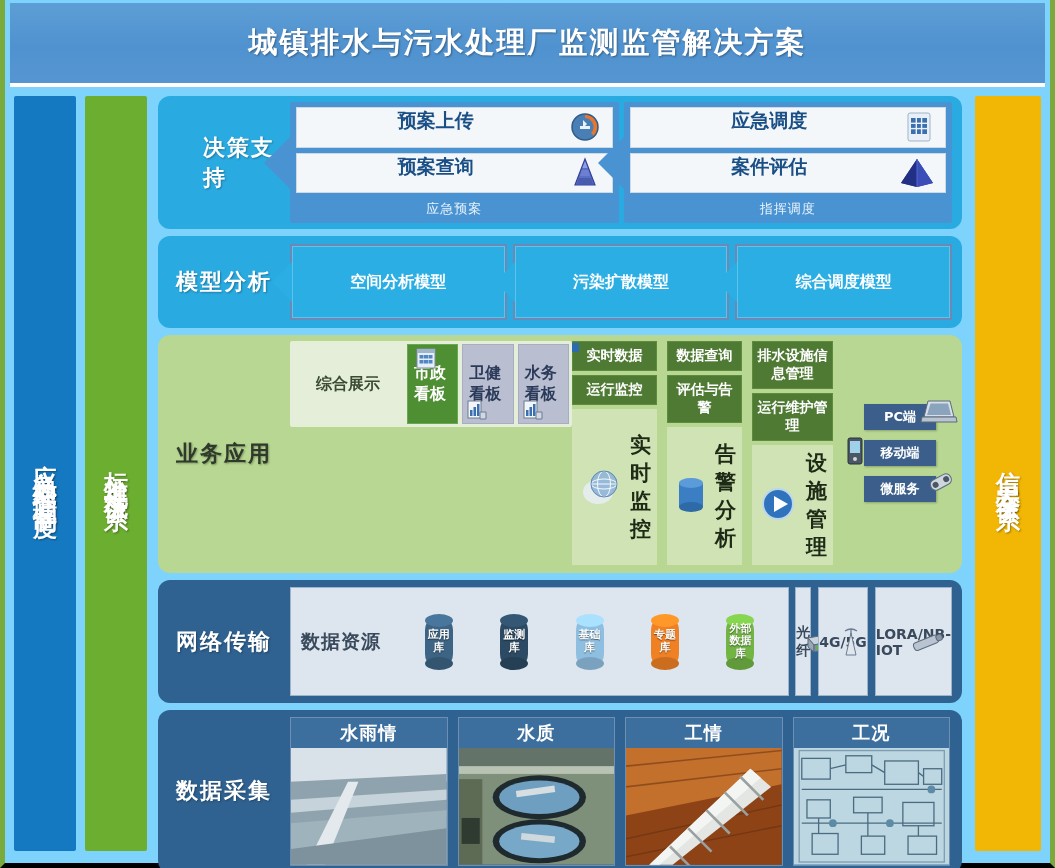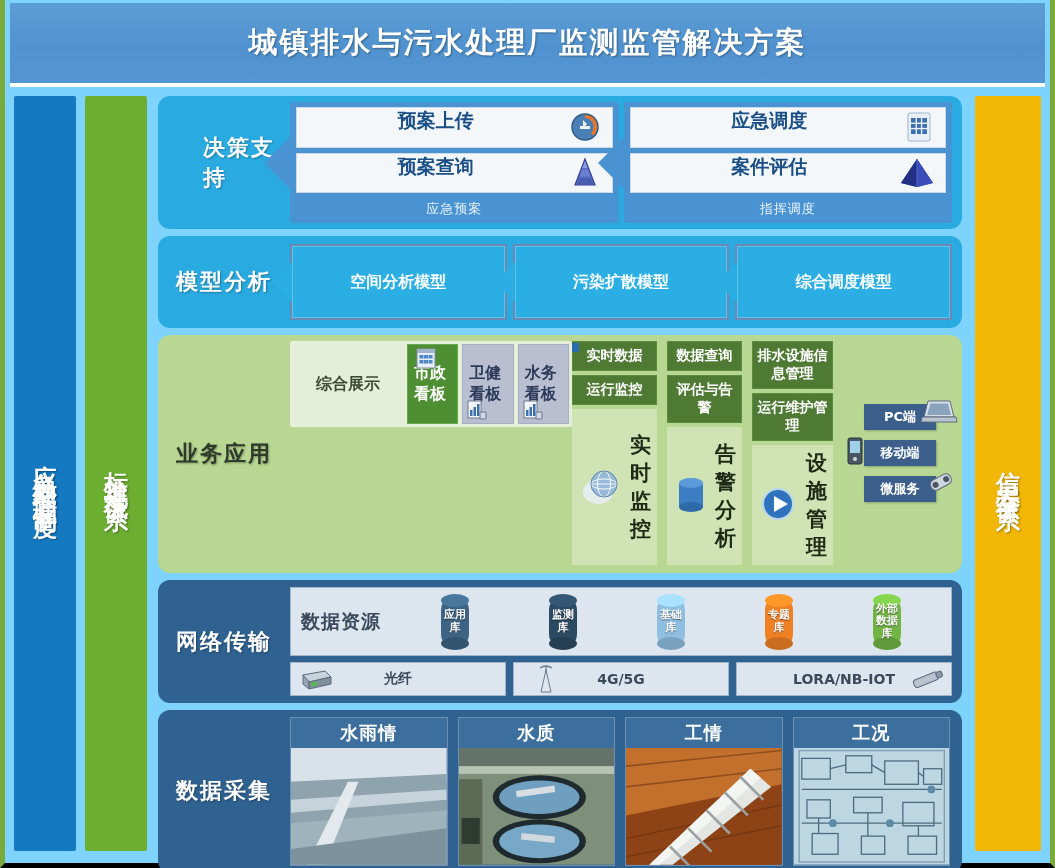--- a/index.html
+++ b/index.html
@@ -140,21 +140,21 @@
   .biz-side{ flex:0 0 96px; display:flex; flex-direction:column; justify-content:center; gap:10px; }
   .side-btn{
     position:relative; background:#3b5f8a; color:#ffffff; font-size:13px; font-weight:bold;
     text-align:center; padding:4px 2px; width:72px; margin-left:8px;
     box-shadow:1px 1px 2px rgba(0,0,0,.25);
   }
 
   
   #p-net{ flex:0 0 123px; background:#2f6291; }
   #p-net .panel-label{ color:#fff; }
-  .net-wrap{ flex:1; display:flex; flex-direction:column; gap:6px; padding:7px 10px 7px 0; }
+  .net-wrap{ flex:1; display:flex; flex-direction:row; gap:6px; padding:7px 10px 7px 0; }
   .net-top{
     flex:1; background:#dde6ef; border:1px solid #9fb4c9;
     display:flex; align-items:center; padding:0 10px; gap:20px;
   }
   .net-top .rs-lbl{ font-size:19px; font-weight:bold; color:#3a4a5c; letter-spacing:1px; }
   .cyls{ flex:1; display:flex; align-items:center; justify-content:space-around; }
   .cyl{ position:relative; width:28px; height:56px; }
   .cyl .body{
     position:absolute; inset:6px 0 6px 0; border-radius:6px/10px;
   }

